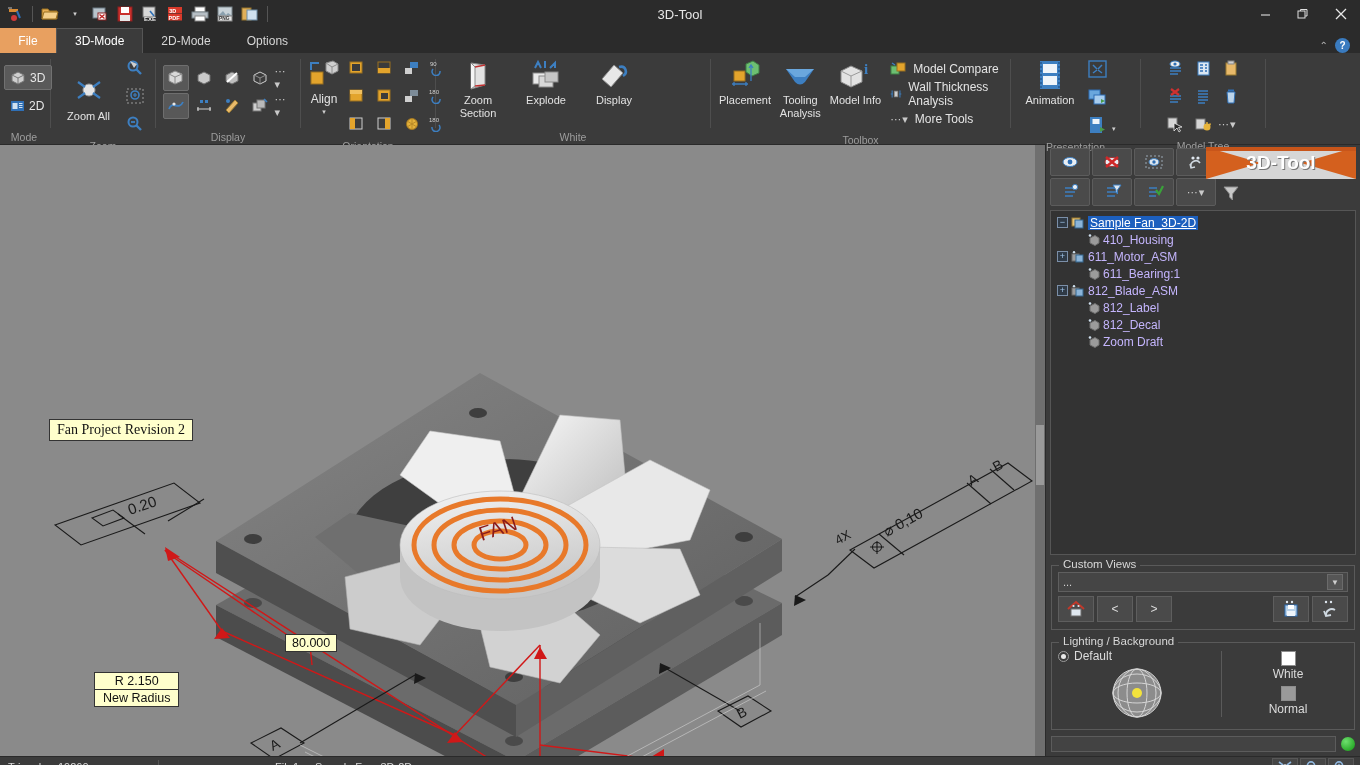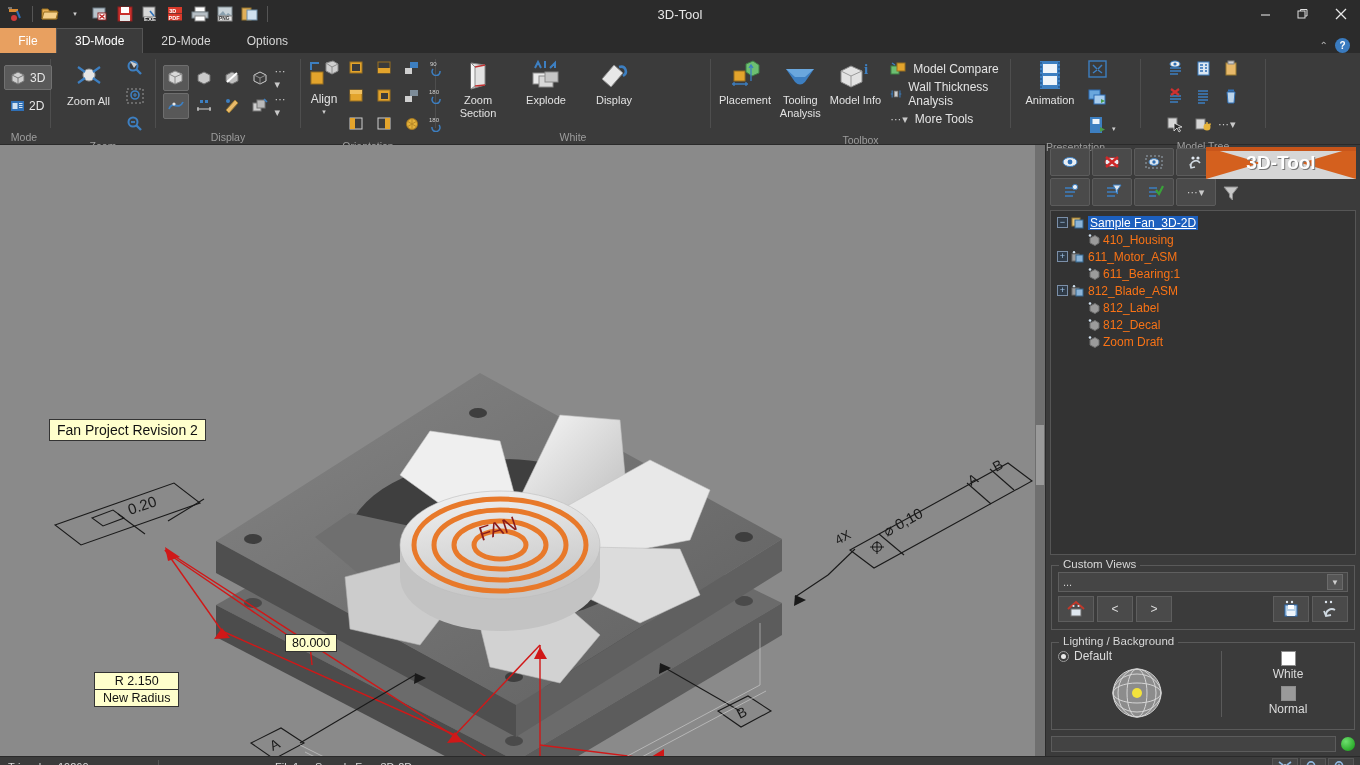--- a/index.html
+++ b/index.html
@@ -96,21 +96,21 @@
   .brandtxt{ font-size:19px; font-weight:bold; color:#fff; letter-spacing:0px;
              text-shadow:1px 1px 0 #777; z-index:2; font-family:"Liberation Sans",sans-serif;}
   .treebox{
     margin:4px; flex:1; background:#333333; border:1px solid #565656; overflow:hidden;
     padding:3px 2px; font-size:12px;
   }
   .tnode{ display:flex; align-items:center; height:17px; gap:3px; padding-left:4px; position:relative;}
   .tnode .expander{ width:11px;height:11px; border:1px solid #7b8fa8; background:#2f3a46;
                     color:#9fc4e8; font-size:9px; line-height:9px; text-align:center; flex:none;}
   .tnode .nospc{ width:11px; flex:none; }
-  .tlabel{ font-size:12px; color:#f97316; white-space:nowrap; }
+  .tlabel{ font-size:12px; color:#c4b5fd; white-space:nowrap; }
   .tlabel.sel{ background:#1c5fbe; color:#ffffff; text-decoration:underline; padding:0 2px; }
   .indent{ width:14px; flex:none; }
 
   .grp{ margin:0 5px 4px; border:1px solid #5a5a5a; padding:6px 6px 7px; position:relative; }
   .grp > .gt{ position:absolute; top:-8px; left:7px; background:#3b3b3b; padding:0 4px;
               font-size:11.5px; color:#d8d8d8; }
   .combo{ height:20px; background:#454545; border:1px solid #5f5f5f; display:flex;
           align-items:center; padding:0 4px; font-size:11px; color:#cfcfcf; }
   .combo .arrow{ margin-left:auto; width:16px;height:16px;background:#565656;
                  border:1px solid #6b6b6b; display:flex;align-items:center;justify-content:center;
@@ -141,21 +141,21 @@
 
   
   .logobox{
     position:absolute; left:40px; top:188px; width:188px; height:75px;
     background:#f4f4f4; border:1px solid #4a4a4a; display:flex; align-items:center; padding:4px 6px;
   }
   .logotext{ font-family:"Liberation Serif", serif; font-style:italic; font-weight:bold;
              color:#9c3361; font-size:21px; line-height:21px; text-align:left; margin-left:4px;}
   .noteA{
     position:absolute; left:49px; top:274px; background:#ffffcc; border:1px solid #333;
-    font-size:14px; color:#111; padding:2px 7px;
+    font-size:14px; color:#111; padding:2px 7px;font-family:Liberation Serif, serif;
   }
   .callout{ position:absolute; background:#ffffcc; border:1px solid #333; font-size:12.5px;
             color:#111; padding:1px 6px; white-space:nowrap; }
   .calloutstack{ position:absolute; background:#ffffcc; border:1px solid #333; font-size:12.5px;
                  color:#111; white-space:nowrap; }
   .calloutstack div{ padding:1px 8px; }
   .calloutstack div+div{ border-top:1px solid #333; }
 </style>
 </head>
 <body>
@@ -280,21 +280,21 @@
             <path d="M9 4.5 H12.5 M9 6.5 H12.5 M9 8.5 H12.5" stroke="#cfe0f0"></path>
           </svg>
         <span>2D</span>
       </div>
     </div>
     <div class="glabel">Mode</div>
   </div>
   <div class="vsep"></div>
 
   <div class="rgroup" style="width:100px">
-    <div class="gbody" style="align-items:flex-start; padding-top:4px">
+    <div class="gbody" style="align-items:center; padding-top:4px">
       <div class="bigbtn" style="width:62px">
         <div class="gl">
           <svg width="34" height="32" viewBox="0 0 34 32">
               <circle cx="17" cy="14" r="6" fill="#e6e6e6" stroke="#999"></circle>
               <path d="M3 3 L10 3 L3 3 L3 10 Z" fill="#3d7fc1"></path>
               <path d="M31 3 L24 3 L31 3 L31 10 Z" fill="#3d7fc1"></path>
               <path d="M3 25 L10 25 L3 25 L3 18 Z" fill="#3d7fc1"></path>
               <path d="M31 25 L24 25 L31 25 L31 18 Z" fill="#3d7fc1"></path>
               <path d="M6 6 L13 11 M28 6 L21 11 M6 22 L13 17 M28 22 L21 17" stroke="#3d7fc1" stroke-width="2.2"></path>
             </svg>

